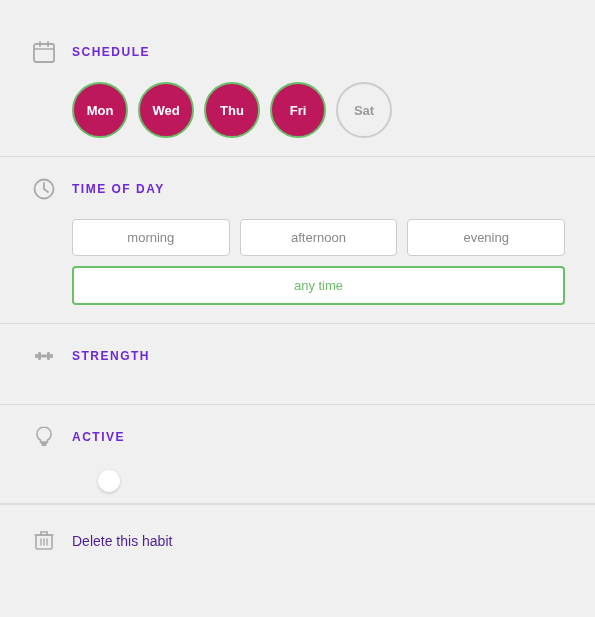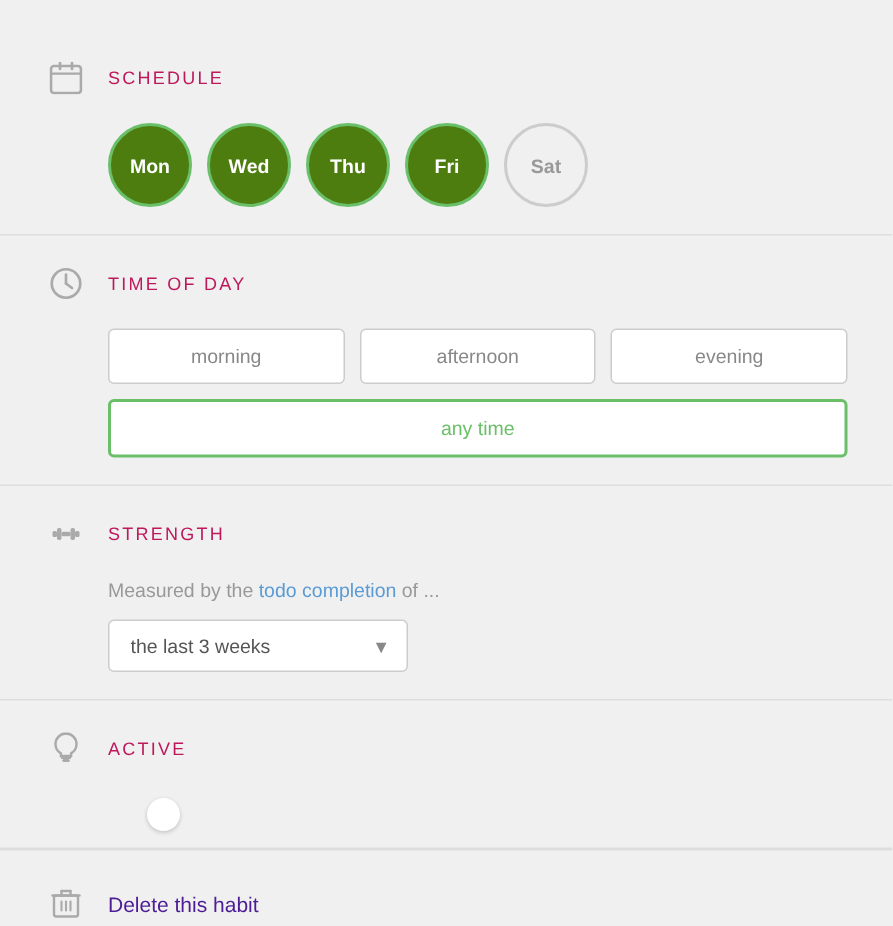--- a/index.html
+++ b/index.html
@@ -31,23 +31,23 @@
       height: 28px;
       margin-right: 14px;
       display: flex;
       align-items: center;
       justify-content: center;
       flex-shrink: 0;
       color: #999;
     }
     .section-title {
       font-size: 12px;
-      font-weight: 400;
+      font-weight: 700;
       letter-spacing: 1.5px;
-      color: #be185d;
+      color: #6d28d9;
       text-transform: uppercase;
     }
     
     .days-row {
       display: flex;
       gap: 10px;
       margin-left: 42px;
     }
     .day-btn {
       width: 56px;
@@ -58,21 +58,21 @@
       color: #999;
       font-size: 13px;
       font-weight: 600;
       cursor: pointer;
       display: flex;
       align-items: center;
       justify-content: center;
       transition: background 0.2s;
     }
     .day-btn.active {
-      background: #4d7c0f;
+      background: #be185d;
       border-color: #6abf69;
       color: #fff;
     }
     
     .time-options {
       margin-left: 42px;
     }
     .time-row-top {
       display: flex;
       gap: 10px;
@@ -249,30 +249,20 @@
       <div class="section-icon">
         <svg width="22" height="22" viewBox="0 0 22 22" fill="none">
           <rect x="2" y="9" width="3" height="4" rx="1" fill="#aaa"></rect>
           <rect x="17" y="9" width="3" height="4" rx="1" fill="#aaa"></rect>
           <rect x="5" y="7" width="3" height="8" rx="1.2" fill="#aaa"></rect>
           <rect x="14" y="7" width="3" height="8" rx="1.2" fill="#aaa"></rect>
           <rect x="8" y="9.5" width="6" height="3" rx="1" fill="#aaa"></rect>
         </svg>
       </div>
       <span class="section-title">STRENGTH</span>
-    </div>
-    <div class="strength-body">
-      <p class="strength-desc">
-        Measured by the <a>todo completion</a> of ...
-      </p>
-      <div class="strength-select-wrap">
-        <select class="strength-select" id="strength-select">
-        <option value="the last week">the last week</option><option value="the last 2 weeks">the last 2 weeks</option><option value="the last 3 weeks" selected="">the last 3 weeks</option><option value="the last month">the last month</option></select>
-        <span class="select-arrow">▼</span>
-      </div>
     </div>
   </div>
 
   <div class="section">
     <div class="section-header">
       <div class="section-icon">
         <svg width="20" height="22" viewBox="0 0 20 22" fill="none">
           <path d="M10 1C6.13 1 3 4.13 3 8c0 2.67 1.45 5 3.6 6.27V16h6.8v-1.73C15.55 13 17 10.67 17 8c0-3.87-3.13-7-7-7z" stroke="#aaa" stroke-width="1.6" fill="none"></path>
           <rect x="6.5" y="16" width="7" height="2" rx="1" fill="#aaa"></rect>
           <rect x="7.5" y="18" width="5" height="2" rx="1" fill="#aaa"></rect>

